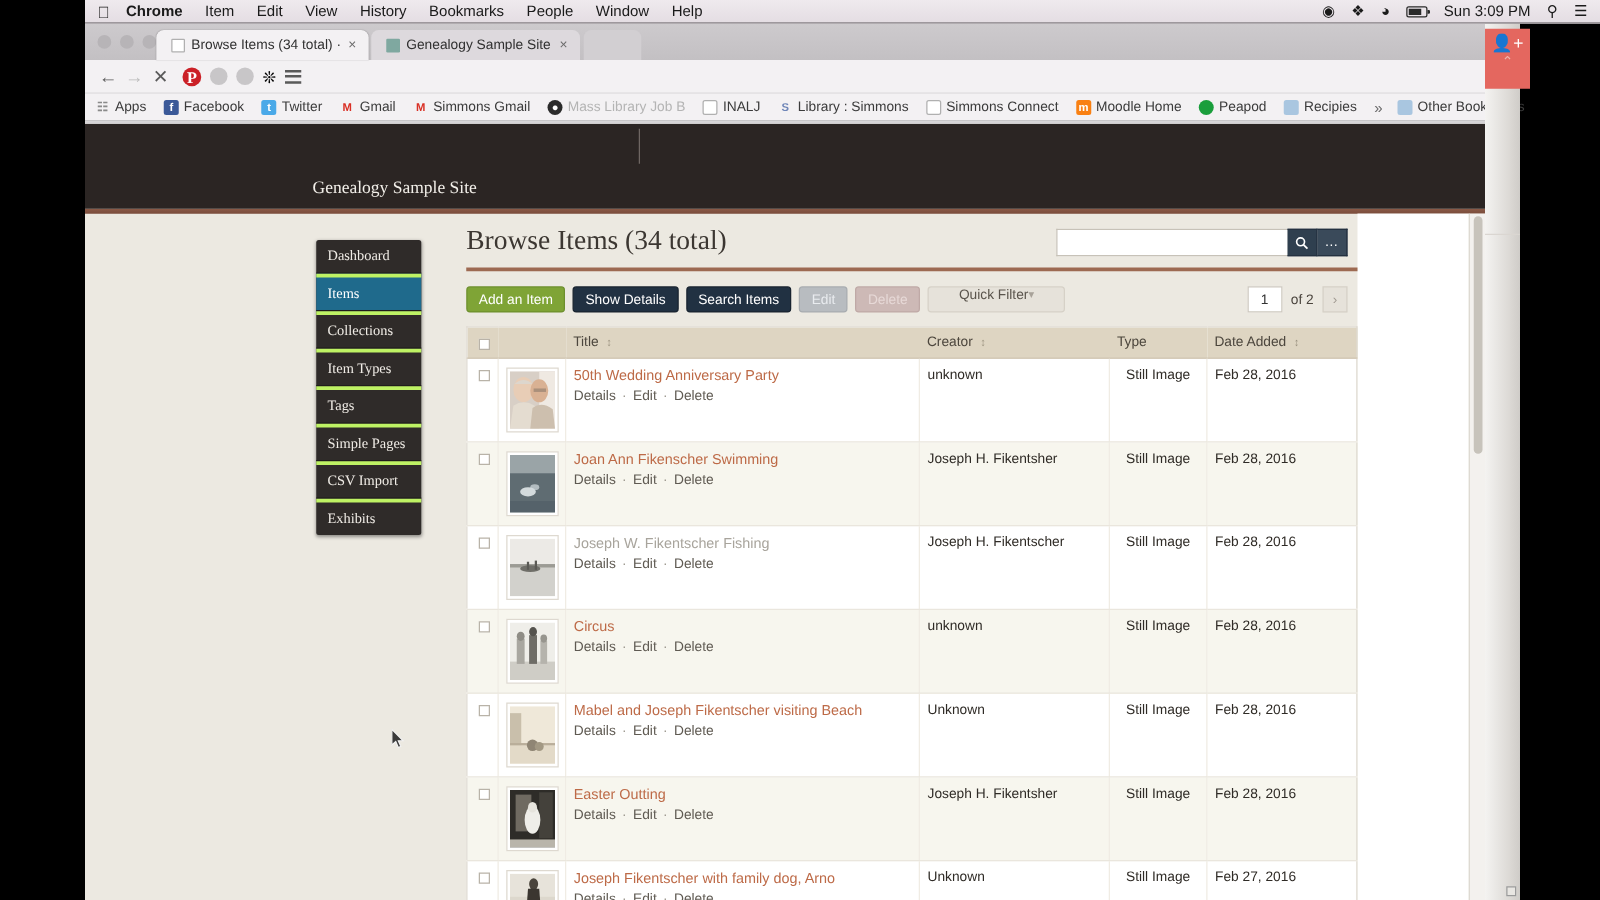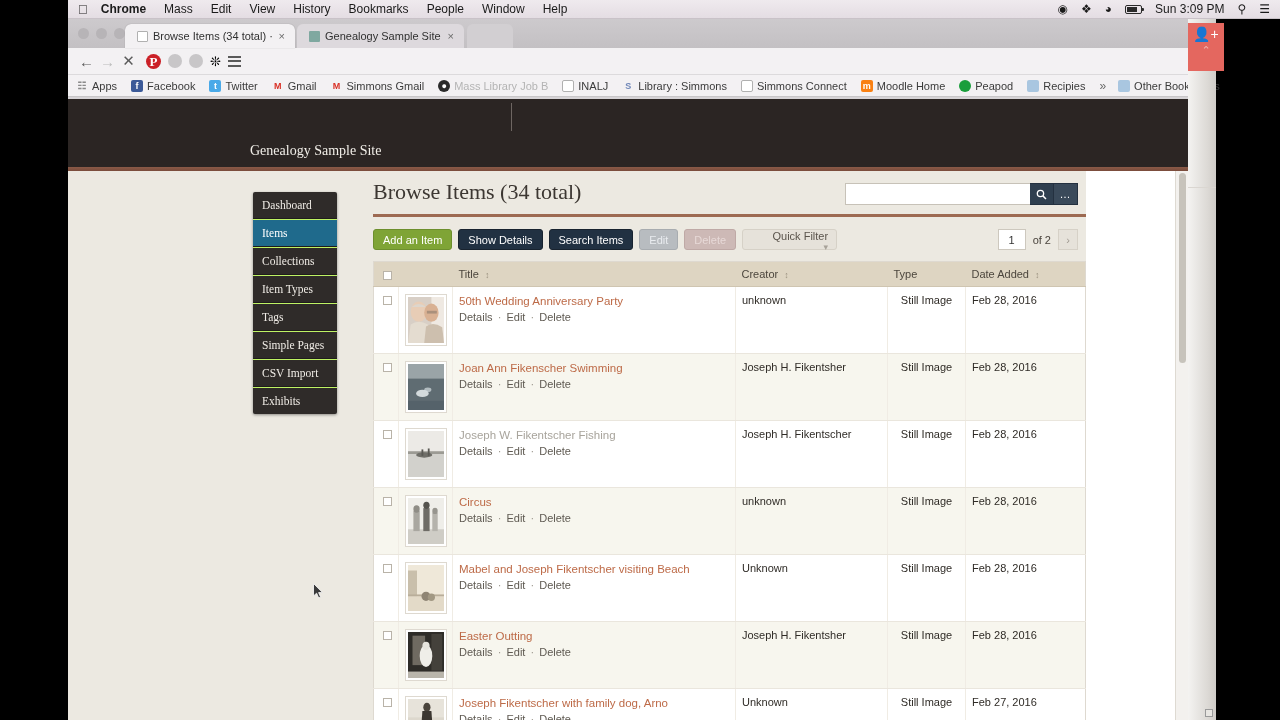--- a/index.html
+++ b/index.html
@@ -131,21 +131,21 @@
 
   
   #sidebar {
     position:absolute; left:185px; top:21px; width:84px;
     background:#2f2b29; border-radius:2px;
     box-shadow:0 1px 3px rgba(0,0,0,.4);
     font-family:"Liberation Serif", serif;
   }
   .nav-item {
     padding:7px 0 7px 9px; font-size:11.5px; color:#f0ece6;
-    border-bottom:1px solid #1f1c1b; border-top:1px solid #bef264;
+    border-bottom:1px solid #1f1c1b; border-top:3px solid #bef264;
   }
   .nav-item:first-child{border-top:none;}
   .nav-item:last-child{border-bottom:none;}
   .nav-item.active { background:#1f6a8c; color:#fff; }
 
   
   #main { position:absolute; left:305px; top:8px; right:102px; }
   #page-head { display:flex; align-items:flex-end; padding-right:8px; }
   #page-title {
     font-family:"Liberation Serif", serif; font-size:22px; color:#3c3732; font-weight:normal;
@@ -169,21 +169,21 @@
     height:21px; border-radius:3px; font-size:11px; color:#fff;
     display:flex;align-items:center; padding:0 9px; margin-right:6px;
     font-family:"Liberation Sans", sans-serif; white-space:nowrap;
   }
   .btn.green { background:#7fa436; border:1px solid #6d8f2d; }
   .btn.dark { background:#213142; border:1px solid #18232f; }
   .btn.dis-gray { background:#b8bcc0; border:1px solid #a8acb0; color:#e9ecef; }
   .btn.dis-rose { background:#cdb9b6; border:1px solid #bfa9a6; color:#e7d9d7; }
   .quickfilter {
     height:21px; background:#e6e2da; border:1px solid #d6d1c7; border-radius:3px;
-    display:flex; align-items:flex-end; padding:0 8px; font-size:11px; color:#5a544c; min-width:95px;flex-direction:column;
+    display:flex; align-items:flex-start; padding:0 24px; font-size:11px; color:#5a544c; min-width:95px;
   }
   .quickfilter .caret{margin-left:auto; color:#a8a299; font-size:9px;}
   #pager { margin-left:auto; display:flex; align-items:center; gap:7px; font-size:11px; color:#4a443d; }
   #pager .pnum { width:28px;height:21px;background:#fff;border:1px solid #cdc8be;
                  display:flex;align-items:center;justify-content:center;font-size:11px;color:#333; }
   #pager .pnext { width:20px;height:21px;background:#e6e2da;border:1px solid #d6d1c7;
                   display:flex;align-items:center;justify-content:center;color:#a09a91;font-size:11px; }
 
   
   #items-table { width:100%; margin-top:11px; border-collapse:collapse;
@@ -248,21 +248,21 @@
 <body>
 
 <div id="screen">
 
   <div id="desktop-left"></div>
   <div id="desktop-right"></div>
 
   <div id="macbar">
     <span class="apple"></span>
     <span class="mi bold">Chrome</span>
-    <span class="mi">Mass</span>
+    <span class="mi">Item</span>
     <span class="mi">Edit</span>
     <span class="mi">View</span>
     <span class="mi">History</span>
     <span class="mi">Bookmarks</span>
     <span class="mi">People</span>
     <span class="mi">Window</span>
     <span class="mi">Help</span>
     <span class="right">
       <span class="glyph">◉</span>
       <span class="glyph">❖</span>

